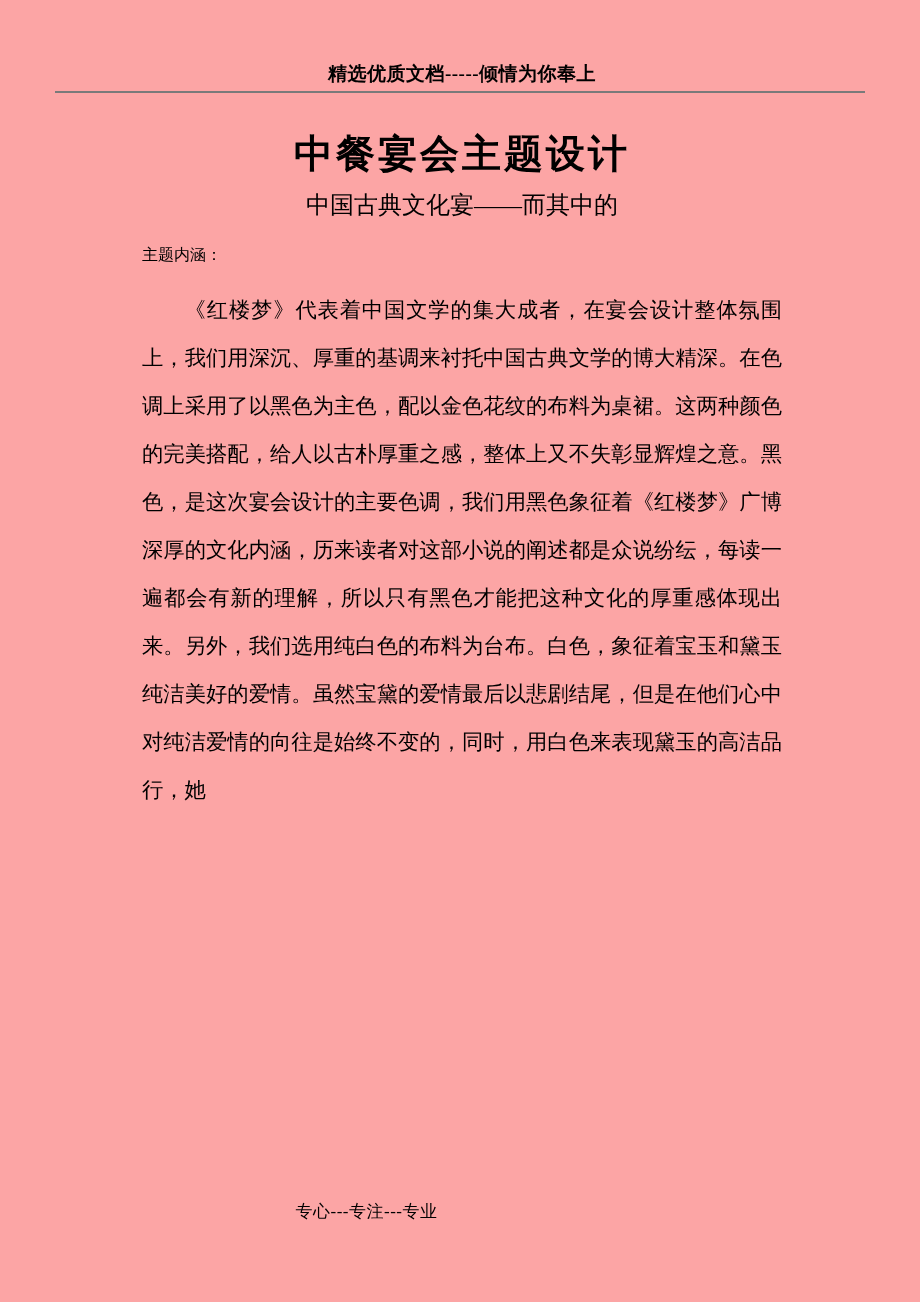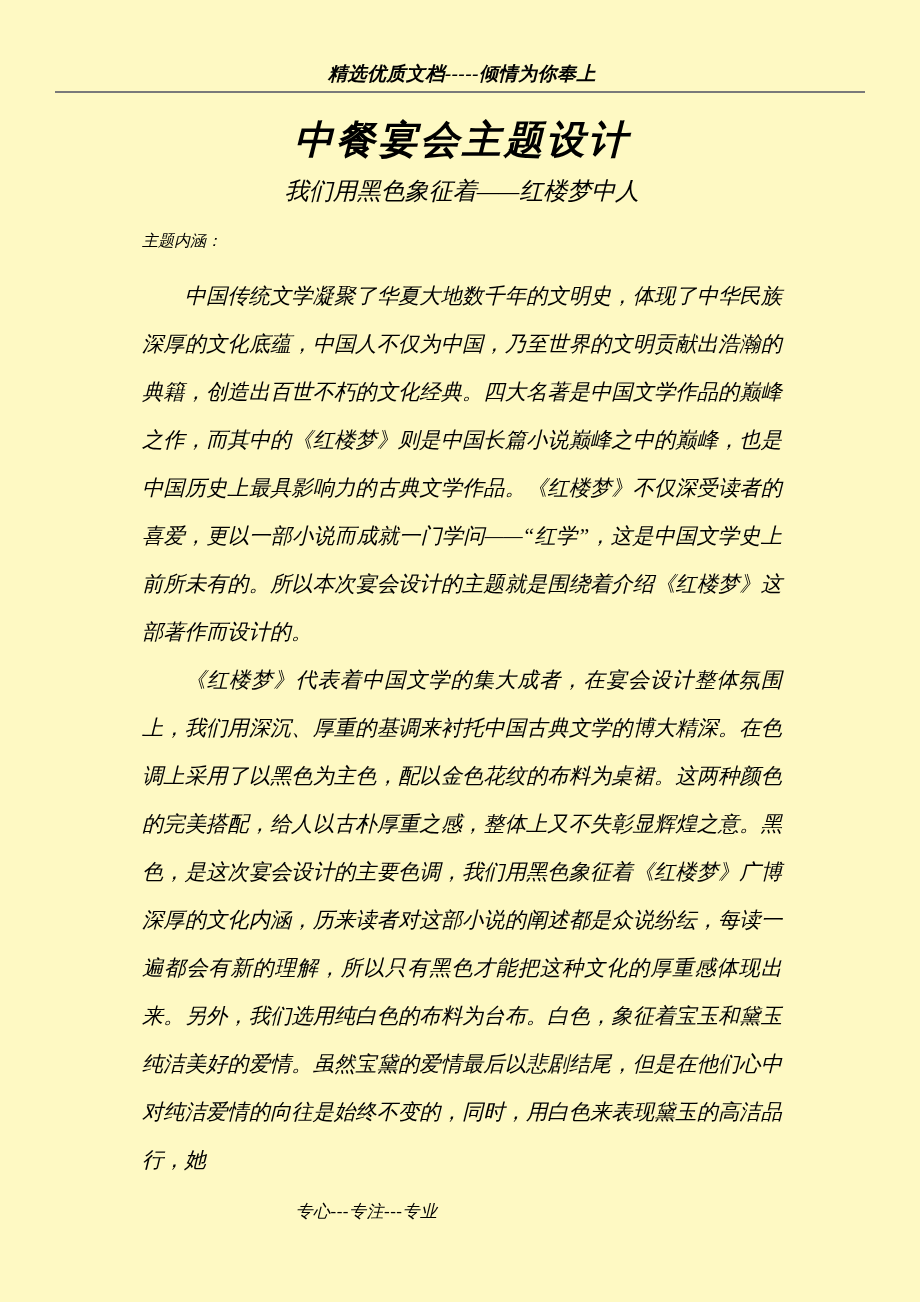--- a/index.html
+++ b/index.html
@@ -9,23 +9,22 @@
   }
   body {
     font-family: "Liberation Serif", serif;
     color: #000000;
   }
   .page {
     position: relative;
     width: 920px;
     height: 1302px;
     overflow: hidden;
-    background: #fef9c3;
+    background: #fca5a5;
     padding: 62px 138px 0 142px;
-    font-style: italic;
   }
   .doc-header {
     font-size: 19px;
     font-weight: bold;
     text-align: center;
     letter-spacing: 0.5px;
     line-height: 24px;
   }
   .header-rule {
     position: absolute;
@@ -33,21 +32,21 @@
     top: 91px;
     width: 810px;
     height: 0;
     border-top: 2px solid #7a7a7a;
   }
   .doc-title {
     font-size: 39px;
     font-weight: bold;
     text-align: center;
     letter-spacing: 3px;
-    margin-top: 28px;
+    margin-top: 42px;
     line-height: 52px;
   }
   .theme-label {
     font-size: 24px;
     line-height: 50px;
     margin-top: 14px;
     text-align: left;
   }
   .subtitle {
     font-size: 24px;
@@ -90,24 +89,23 @@
 
   <div class="doc-header">
     <span>精选优质文档-----倾情为你奉上</span>
   </div>
 
   <div class="header-rule"></div>
 
   <h1 class="doc-title">中餐宴会主题设计</h1>
 
 
-  <div class="subtitle">我们用黑色象征着——红楼梦中人</div>
+  <div class="subtitle">中国古典文化宴——而其中的</div>
 
   <div class="connotation-label">主题内涵：</div>
 
   <div class="body-text">
-    <p class="para">中国传统文学凝聚了华夏大地数千年的文明史，体现了中华民族深厚的文化底蕴，中国人不仅为中国，乃至世界的文明贡献出浩瀚的典籍，创造出百世不朽的文化经典。四大名著是中国文学作品的巅峰之作，而其中的《红楼梦》则是中国长篇小说巅峰之中的巅峰，也是中国历史上最具影响力的古典文学作品。《红楼梦》不仅深受读者的喜爱，更以一部小说而成就一门学问——“红学”，这是中国文学史上前所未有的。所以本次宴会设计的主题就是围绕着介绍《红楼梦》这部著作而设计的。</p>
     <p class="para">《红楼梦》代表着中国文学的集大成者，在宴会设计整体氛围上，我们用深沉、厚重的基调来衬托中国古典文学的博大精深。在色调上采用了以黑色为主色，配以金色花纹的布料为桌裙。这两种颜色的完美搭配，给人以古朴厚重之感，整体上又不失彰显辉煌之意。黑色，是这次宴会设计的主要色调，我们用黑色象征着《红楼梦》广博深厚的文化内涵，历来读者对这部小说的阐述都是众说纷纭，每读一遍都会有新的理解，所以只有黑色才能把这种文化的厚重感体现出来。另外，我们选用纯白色的布料为台布。白色，象征着宝玉和黛玉纯洁美好的爱情。虽然宝黛的爱情最后以悲剧结尾，但是在他们心中对纯洁爱情的向往是始终不变的，同时，用白色来表现黛玉的高洁品行，她</p>
   </div>
 
   <div class="doc-footer">专心---专注---专业</div>
 
 </div>
 
 </body></html>

